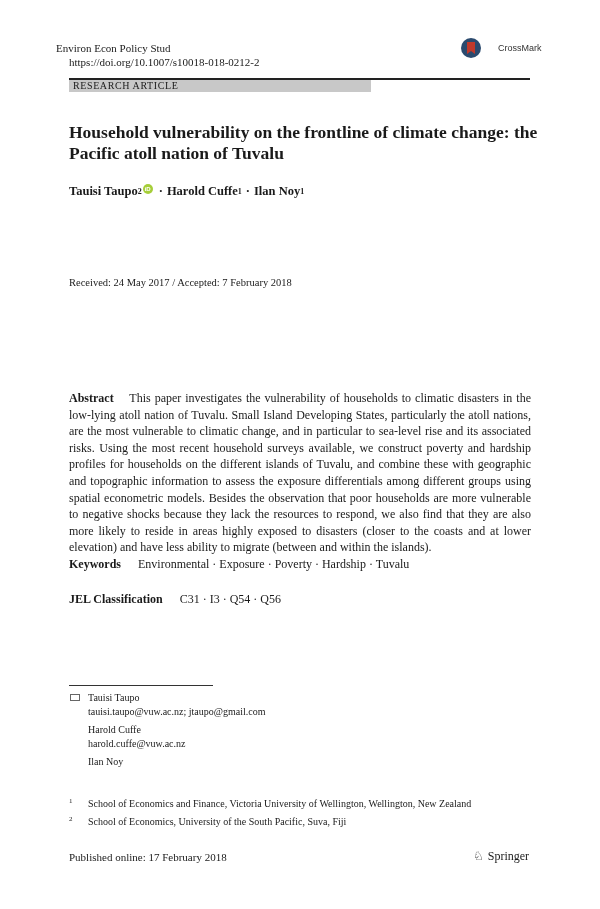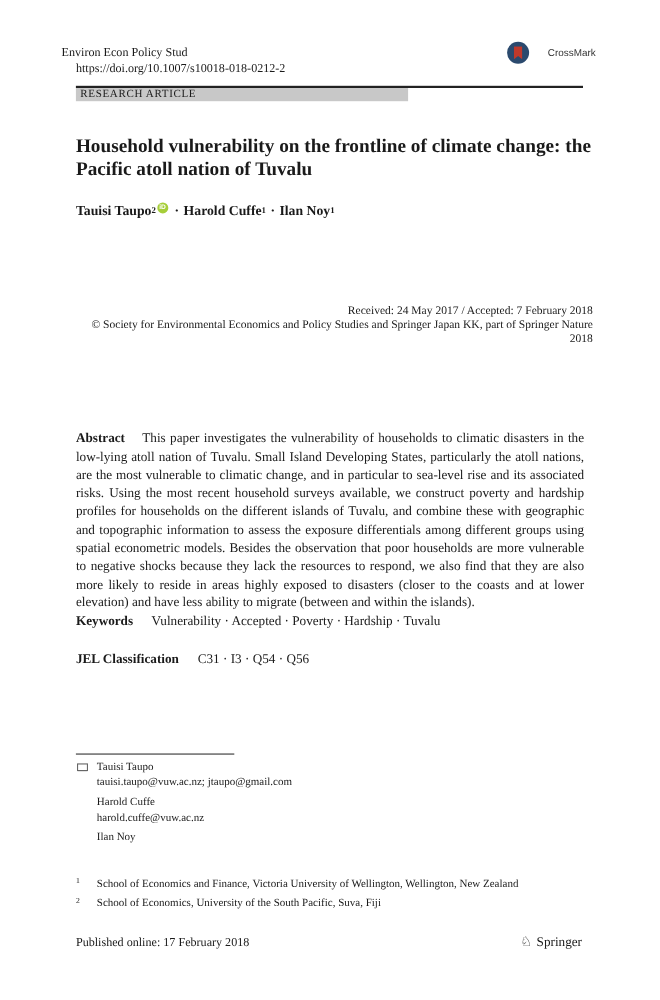--- a/index.html
+++ b/index.html
@@ -15,21 +15,21 @@
   .cm-logo { width: 20px; height: 20px; border-radius: 50%; background: #2b4a6e; position: relative; }
   .cm-logo::after { content: ""; position: absolute; left: 6px; top: 4px; width: 8px; height: 12px; background: #c0392b;
                     clip-path: polygon(0 0, 100% 0, 100% 100%, 50% 75%, 0 100%); }
   .cm-text { font-size: 9px; font-family: "Liberation Sans", sans-serif; color: #333; }
   .title { left: 69px; top: 122px; width: 470px; font-size: 17.5px; font-weight: bold; line-height: 21px; }
   .authors { left: 69px; top: 184px; font-size: 12.5px; font-weight: bold; display: flex; align-items: center; }
   .authors sup { font-size: 8px; vertical-align: super; line-height: 0; }
   .orcid { display: inline-block; width: 10px; height: 10px; border-radius: 50%; background: #a6ce39; color: #fff;
            font-size: 6px; line-height: 10px; text-align: center; font-family: "Liberation Sans", sans-serif; margin: 0 2px 0 1px; position: relative; top: -3px; }
   .sep { margin: 0 4px; }
-  .dates { left: 69px; top: 276px; width: 470px; font-size: 10.5px; line-height: 13px; text-align: right; }
+  .dates { left: 69px; top: 276px; width: 470px; font-size: 10.5px; line-height: 13px; }
   .abstract { left: 69px; top: 344px; width: 462px; font-size: 12px; line-height: 16.6px; text-align: justify; hyphens: manual; margin-top: 46px; }
   .bold { font-weight: bold; }
   .kw { left: 69px; top: 557px; font-size: 12px; }
   .jel { left: 69px; top: 592px; font-size: 12px; }
   .kw .label, .jel .label { font-weight: bold; margin-right: 14px; margin-top: 12px; }
   .rule-foot { left: 69px; top: 685px; width: 144px; height: 1px; background: #333; }
   .contacts { left: 88px; top: 691px; font-size: 10px; line-height: 13.5px; }
   .contact { margin-bottom: 5px; }
   .mail-icon { left: 70px; top: 694px; width: 10px; height: 7px; border: 1px solid #666; box-sizing: border-box; }
   .mail-icon::before { content: ""; position: absolute; left: 0; top: 0; width: 8px; height: 5px;
@@ -61,31 +61,30 @@
   <span class="sep">·</span>
   <span>Harold Cuffe</span>
     <sup>1</sup>
   <span class="sep">·</span>
   <span>Ilan Noy</span>
     <sup>1</sup>
 </div>
 
 <div class="abs dates">
   <div>Received: 24 May 2017 / Accepted: 7 February 2018</div>
-  <div>© Society for Environmental Economics and Policy Studies and Springer Japan KK, part of Springer Nature 2018</div>
 </div>
 
 <div class="abs abstract">
   <span class="bold">Abstract</span>&nbsp;&nbsp;&nbsp;
   <span>This paper investigates the vulnerability of households to climatic disas­ters in the low-lying atoll nation of Tuvalu. Small Island Developing States, particu­larly the atoll nations, are the most vulnerable to climatic change, and in particular to sea-level rise and its associated risks. Using the most recent household surveys available, we construct poverty and hardship profiles for households on the differ­ent islands of Tuvalu, and combine these with geographic and topographic infor­mation to assess the exposure differentials among different groups using spatial econometric models. Besides the observation that poor households are more vulner­able to negative shocks because they lack the resources to respond, we also find that they are also more likely to reside in areas highly exposed to disasters (closer to the coasts and at lower elevation) and have less ability to migrate (between and within the islands).</span>
 </div>
 
 <div class="abs kw">
   <span class="label">Keywords</span>
-  <span>Vulnerability · Accepted · Poverty · Hardship · Tuvalu</span>
+  <span>Environmental · Exposure · Poverty · Hardship · Tuvalu</span>
 </div>
 <div class="abs jel">
   <span class="label">JEL Classification</span>
   <span>C31 · I3 · Q54 · Q56</span>
 </div>
 
 <div class="abs rule-foot"></div>
 <div class="abs mail-icon"></div>
 <div class="abs contacts">
   <div class="contact">

